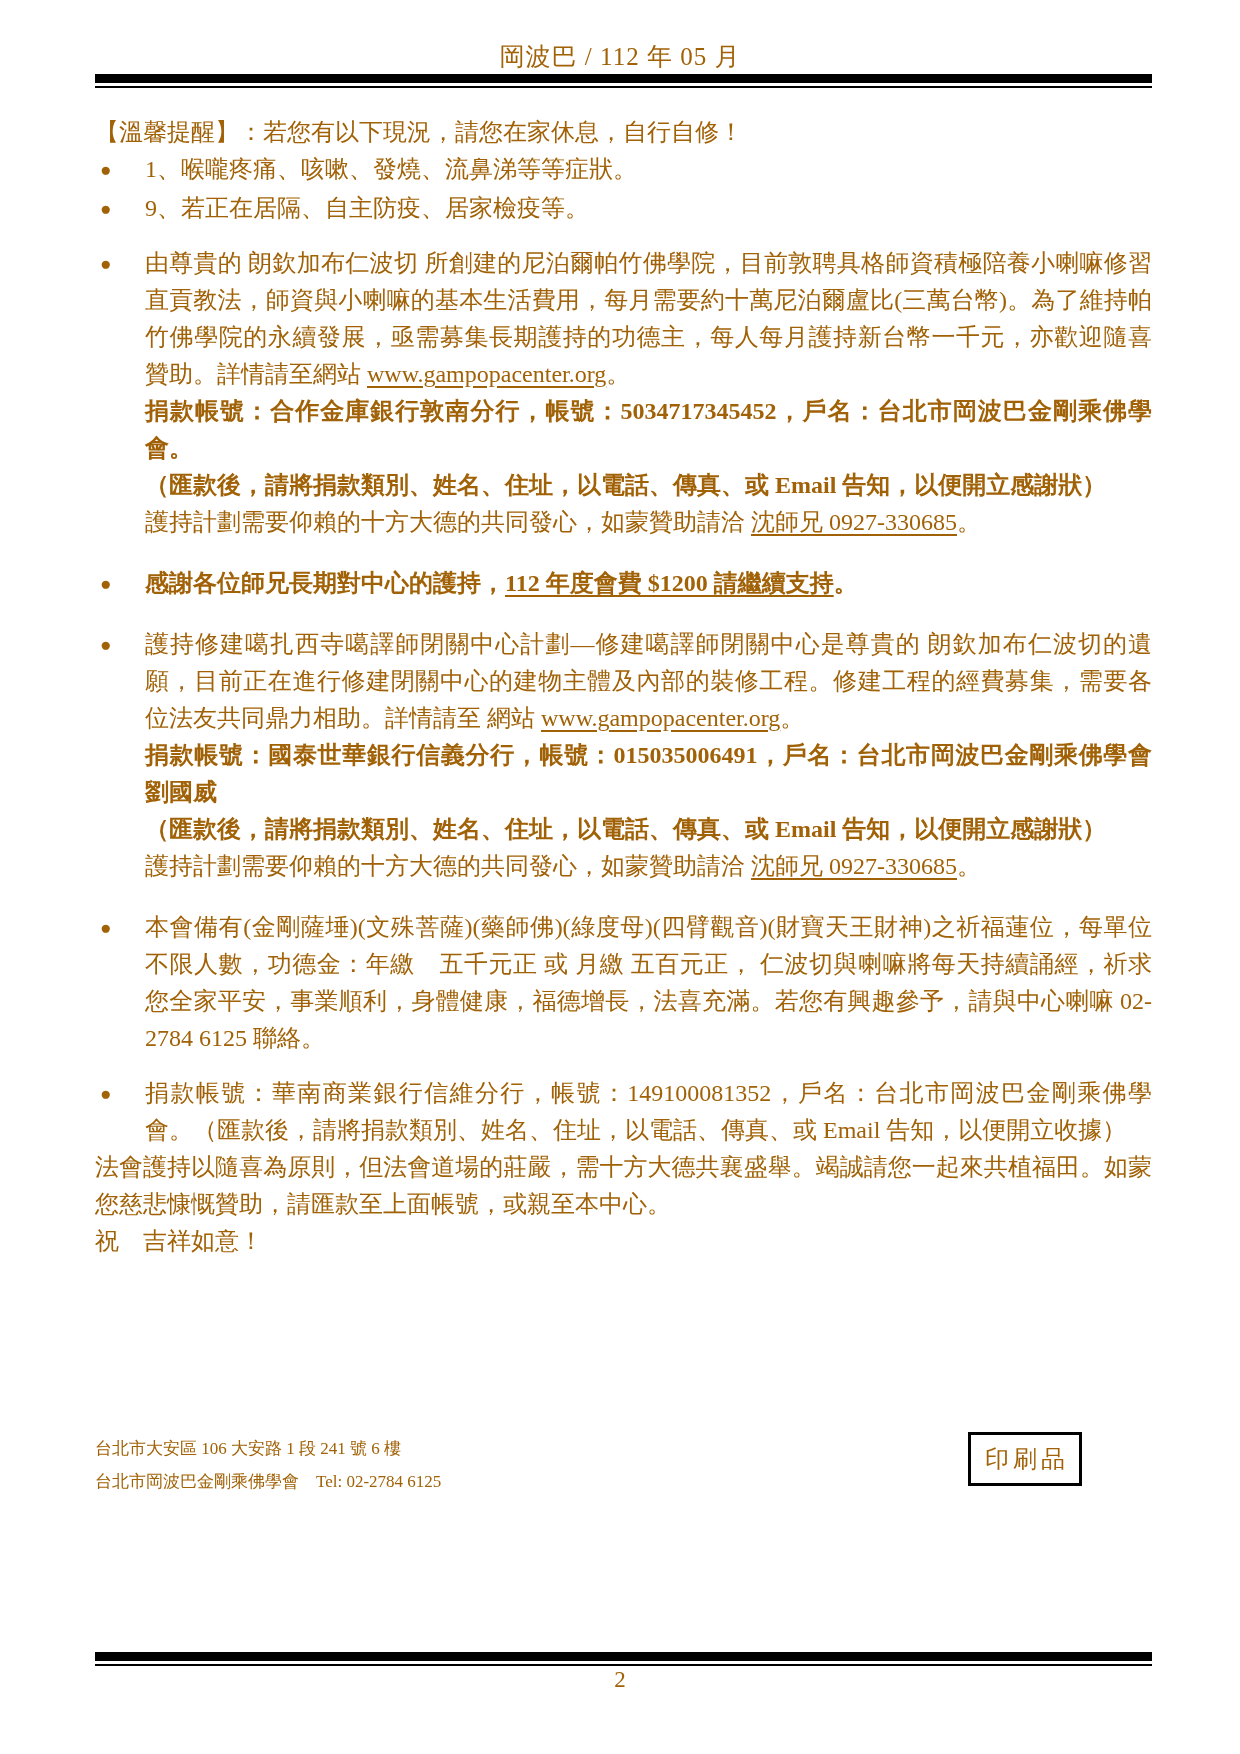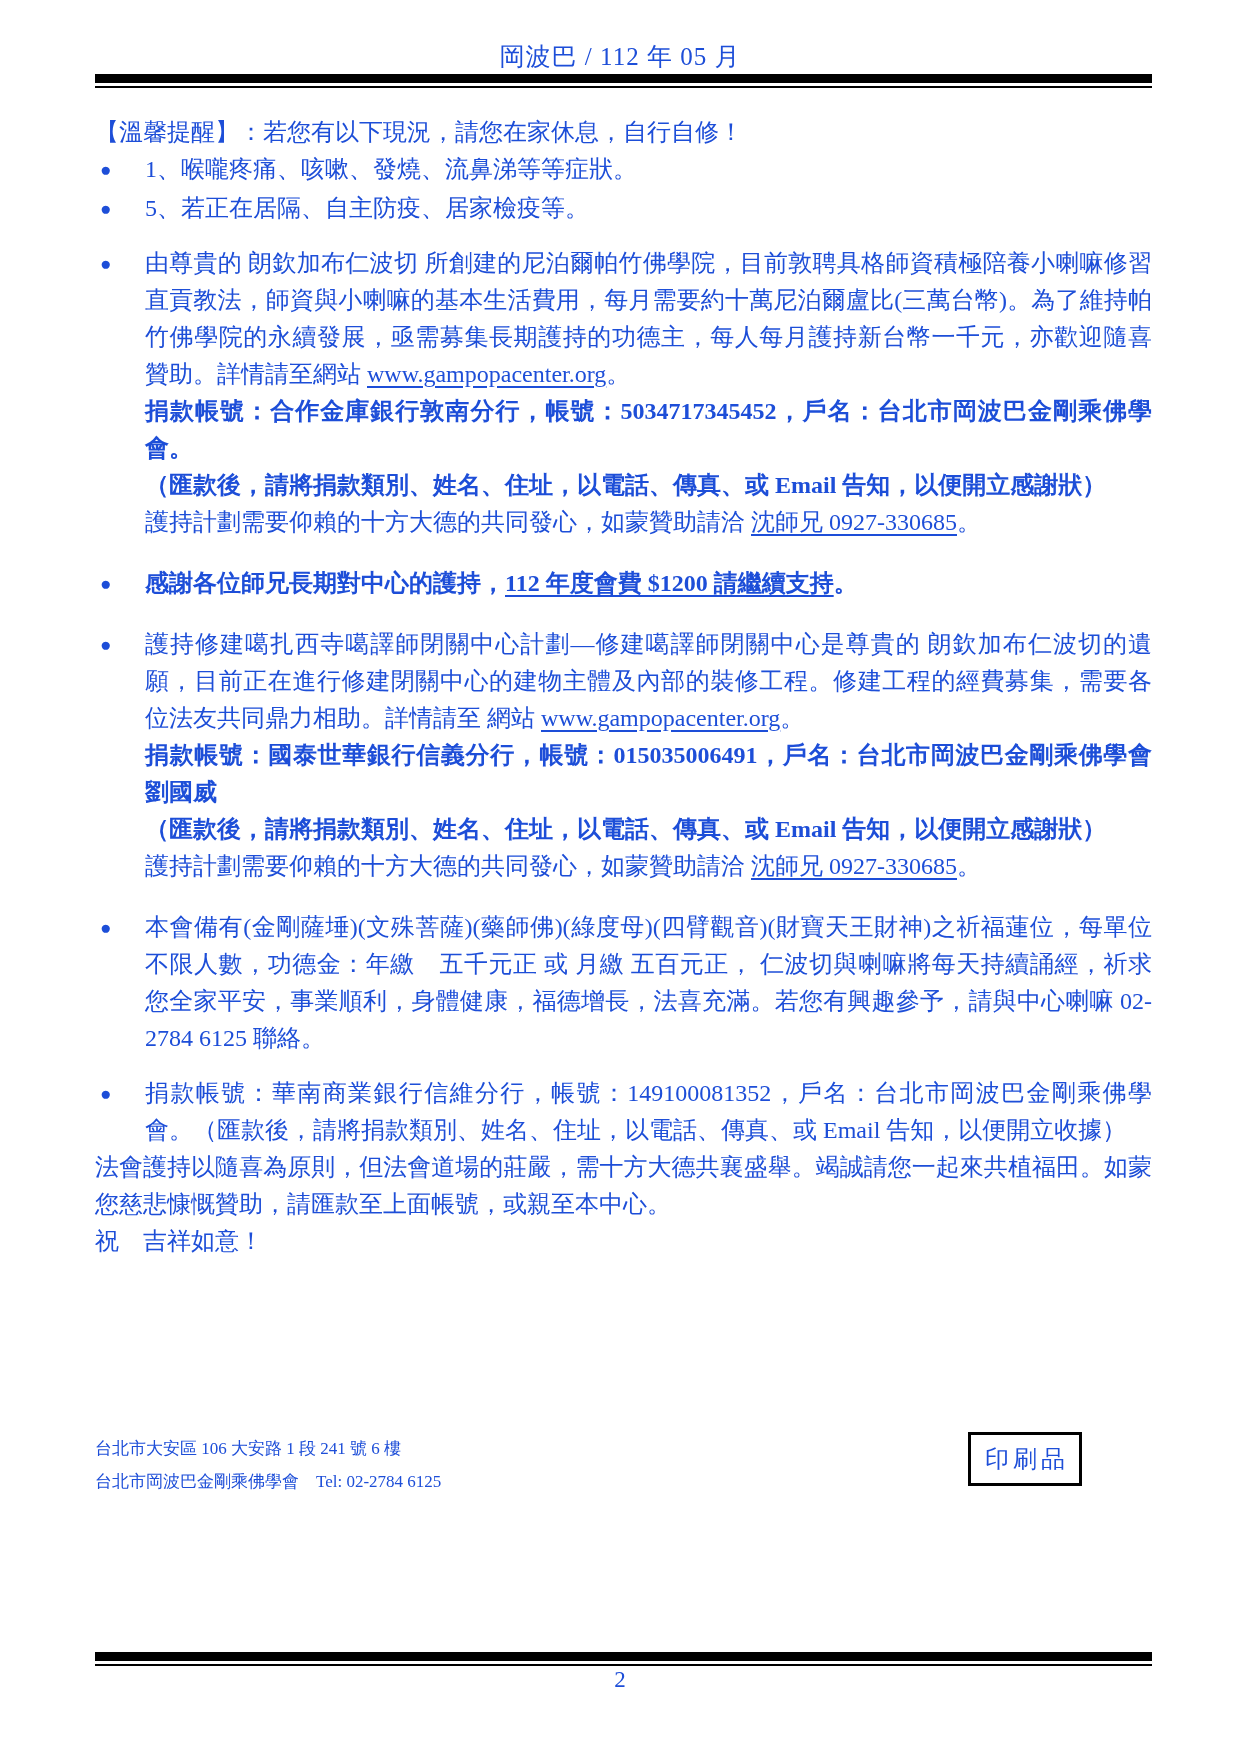--- a/index.html
+++ b/index.html
@@ -1,18 +1,18 @@
 <!DOCTYPE html>
 <html><head>
 <meta charset="utf-8">
 <style>
   html,body{margin:0;padding:0;background:#e8e8e8;}
   .page{
     position:relative;width:1240px;height:1754px;background:#ffffff;
-    font-family:"Liberation Serif","DejaVu Serif",serif;color:#1d4ed8;
+    font-family:"Liberation Serif","DejaVu Serif",serif;color:#a16207;
     margin:0 auto;overflow:hidden;
   }
   .header-title{
     position:absolute;top:40px;left:0;width:100%;text-align:center;
     font-size:25px;letter-spacing:1px;
   }
   .rule{height:0;border-top:9px solid #000;padding-top:3px;border-bottom:2px solid #000;}
   .header-rule{position:absolute;top:74px;left:95px;width:1057px;}
   .footer-rule{position:absolute;top:1652px;left:95px;width:1057px;}
   .content{
@@ -59,21 +59,21 @@
     <div class="li">
       <span class="bullet">●</span>
       <div class="li-body">
         <p><span>1、喉嚨疼痛、咳嗽、發燒、流鼻涕等等症狀。</span></p>
       </div>
     </div>
 
     <div class="li mt-sm">
       <span class="bullet">●</span>
       <div class="li-body">
-        <p><span>5、若正在居隔、自主防疫、居家檢疫等。</span></p>
+        <p><span>9、若正在居隔、自主防疫、居家檢疫等。</span></p>
       </div>
     </div>
 
     <div class="li section">
       <span class="bullet">●</span>
       <div class="li-body">
         <p><span>由尊貴的 朗欽加布仁波切 所創建的尼泊爾帕竹佛學院，目前敦聘具格師資積極陪養小喇嘛修習直貢教法，師資與小喇嘛的基本生活費用，每月需要約十萬尼泊爾盧比(三萬台幣)。為了維持帕竹佛學院的永續發展，亟需募集長期護持的功德主，每人每月護持新台幣一千元，亦歡迎隨喜贊助。詳情請至網站 </span><span class="u">www.gampopacenter.org</span><span>。</span></p>
         <p class="bold"><span>捐款帳號：合作金庫銀行敦南分行，帳號：5034717345452，戶名：台北市岡波巴金剛乘佛學會。</span></p>
         <p class="bold p-note"><span>（匯款後，請將捐款類別、姓名、住址，以電話、傳真、或 Email 告知，以便開立感謝狀）</span></p>
         <p><span>護持計劃需要仰賴的十方大德的共同發心，如蒙贊助請洽 </span><span class="u">沈師兄 0927-330685</span><span>。</span></p>

